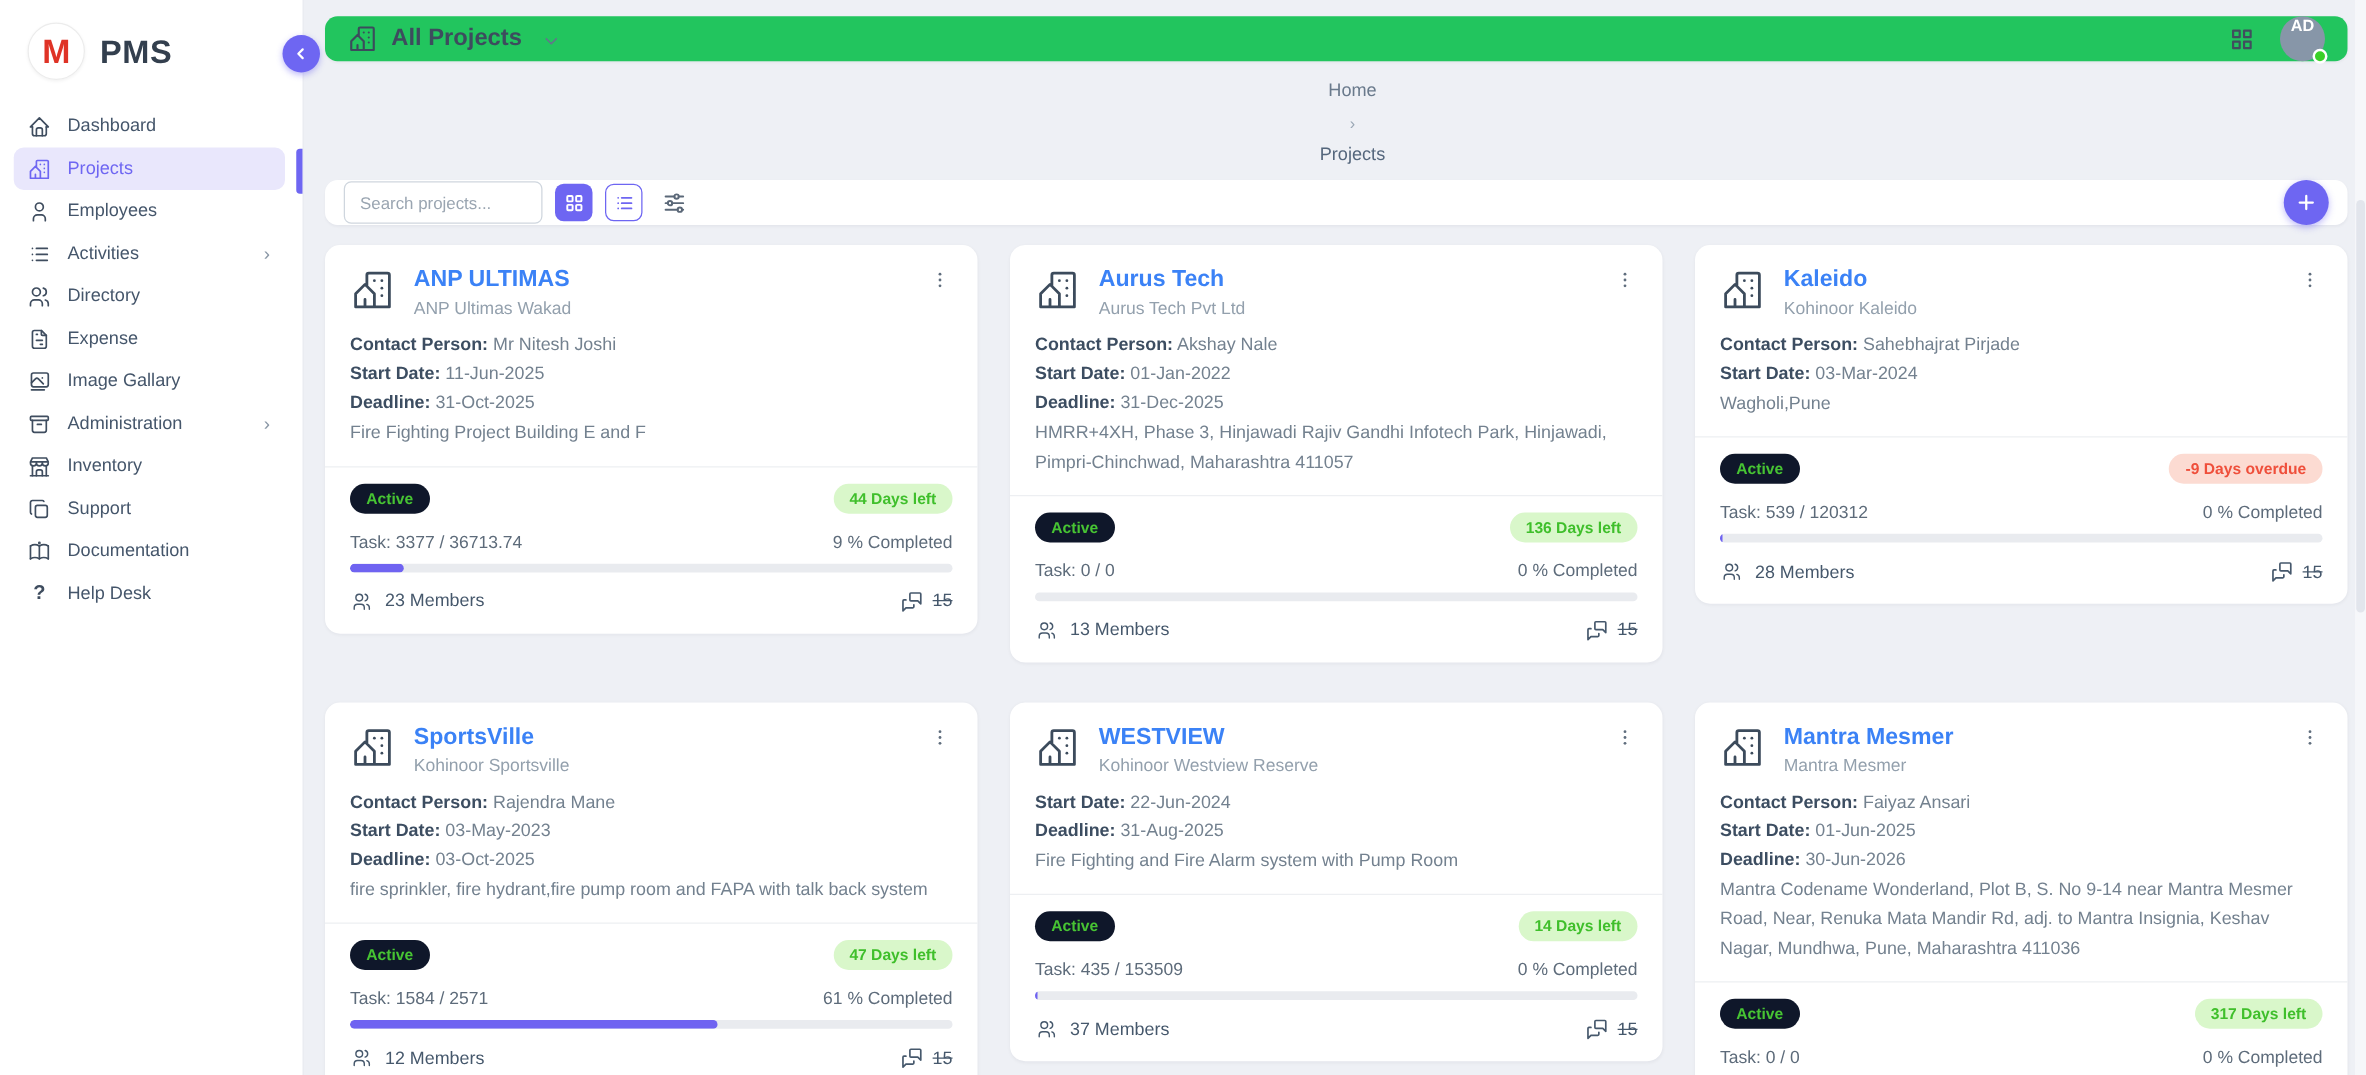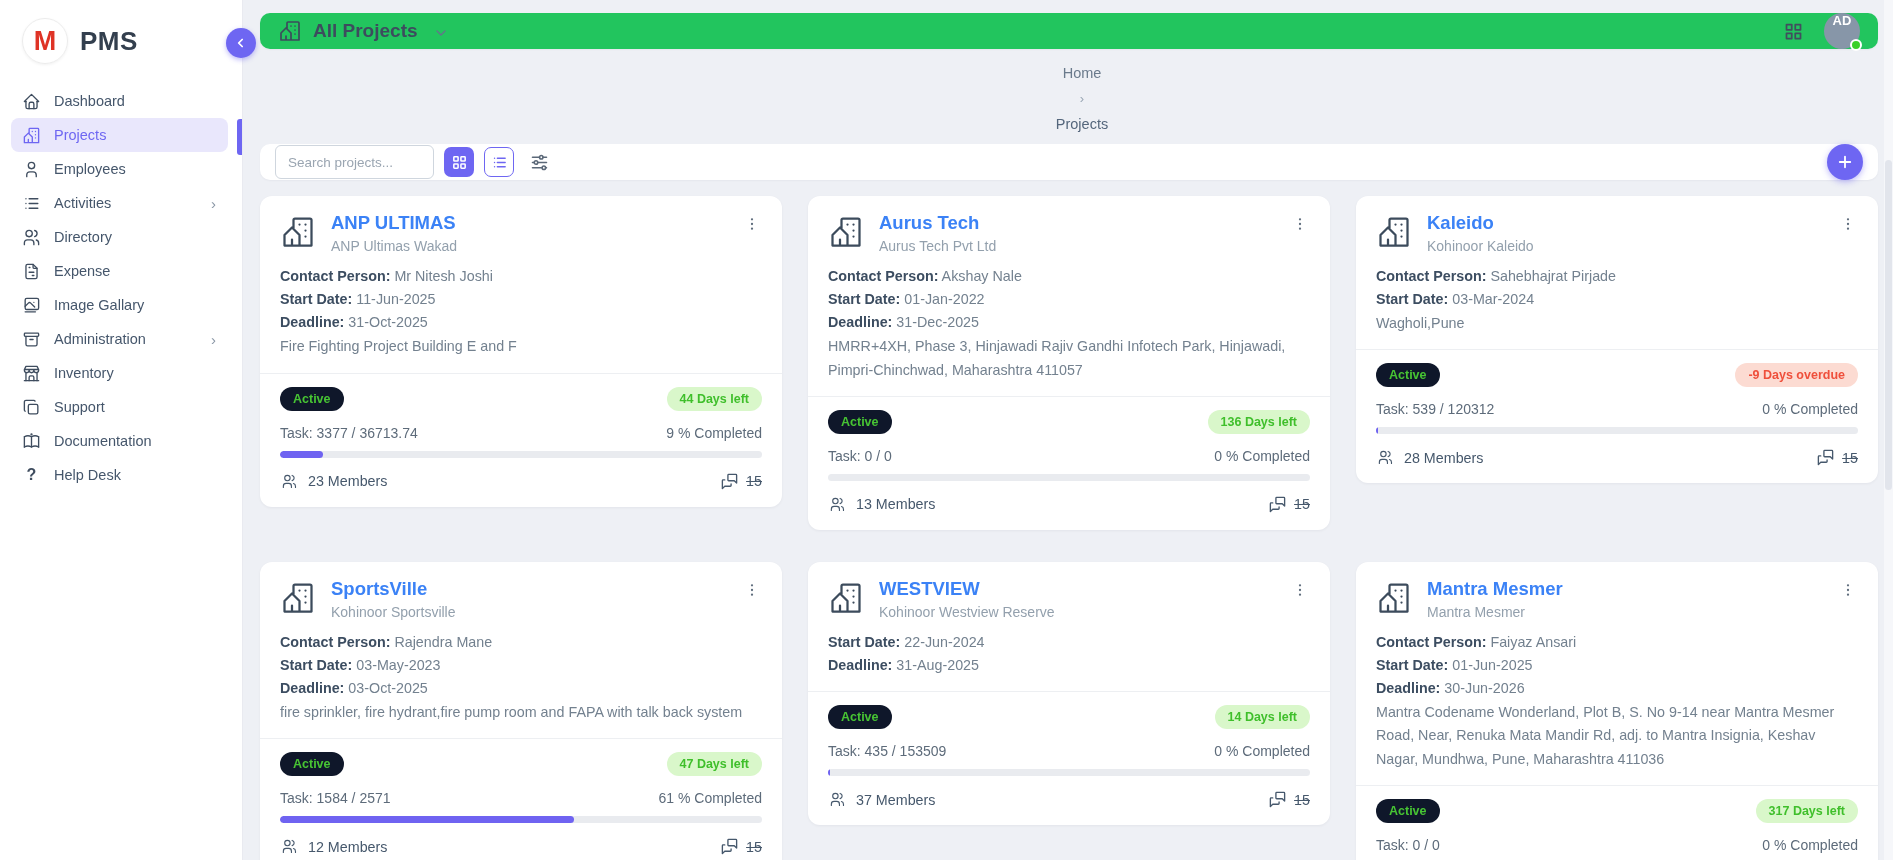--- a/index.html
+++ b/index.html
@@ -719,20 +719,21 @@
                   <circle cx="12" cy="5" r="1.7"></circle>
                   <circle cx="12" cy="12" r="1.7"></circle>
                   <circle cx="12" cy="19" r="1.7"></circle>
                 </svg>
         </span>
       </button>
     </div>
     <div class="card-details">
       <div><b>Start Date:</b> <span>22-Jun-2024</span></div>
       <div><b>Deadline:</b> <span>31-Aug-2025</span></div>
+      <div class="card-desc">Fire Fighting and Fire Alarm system with Pump Room</div>
     </div>
     <div class="card-bottom">
       <div class="badge-row">
         <span class="pill status">Active</span>
         <span class="pill green">14 Days left</span>
       </div>
       <div class="task-row">
         <span>Task: 435 / 153509</span>
         <span>0 % Completed</span>
       </div>

